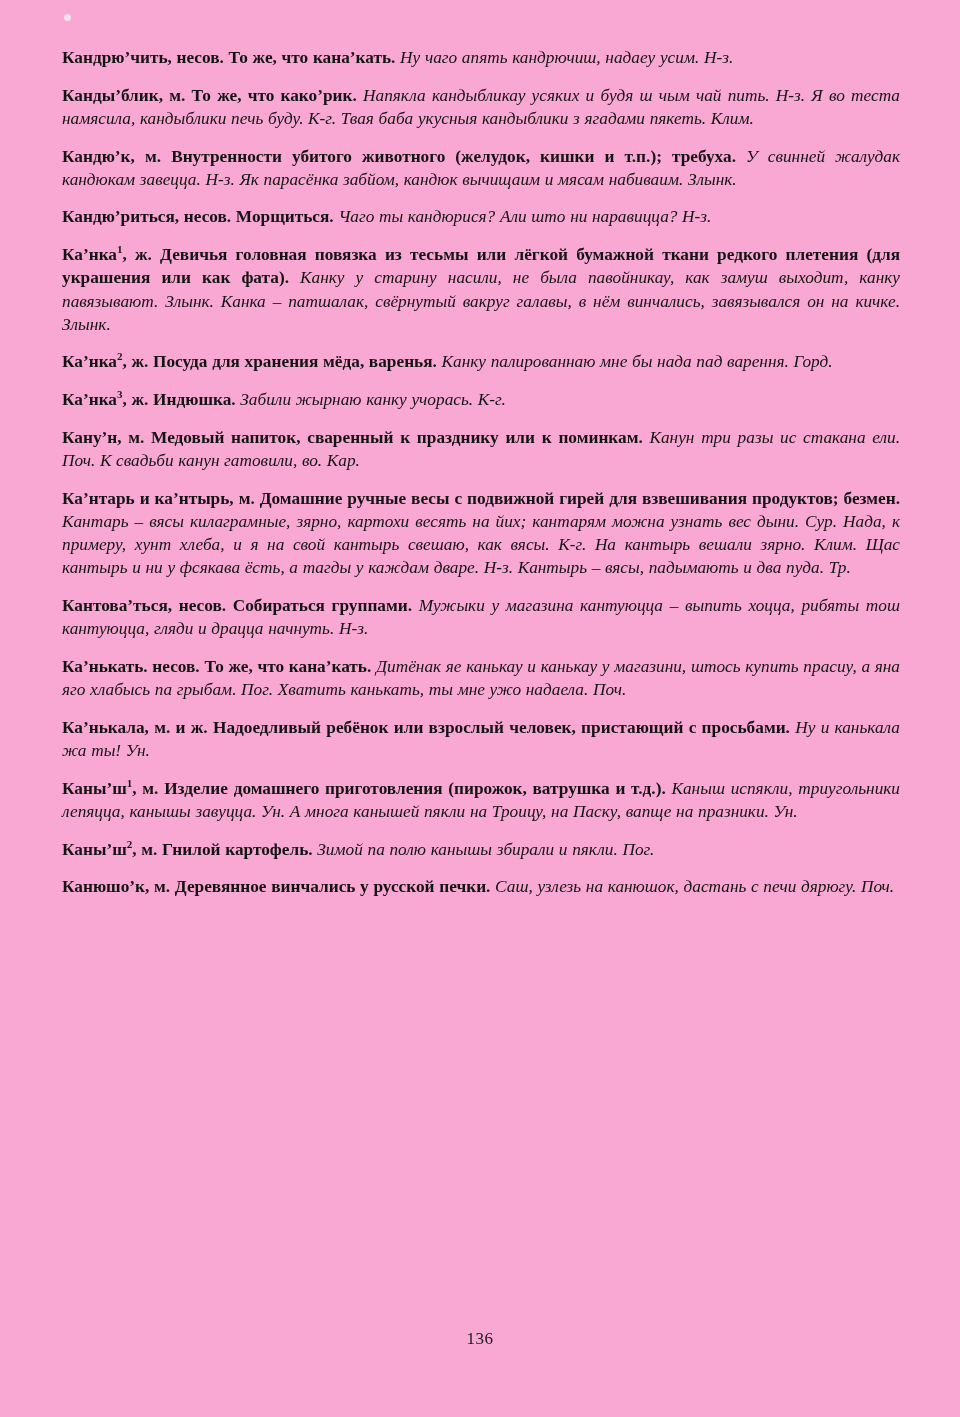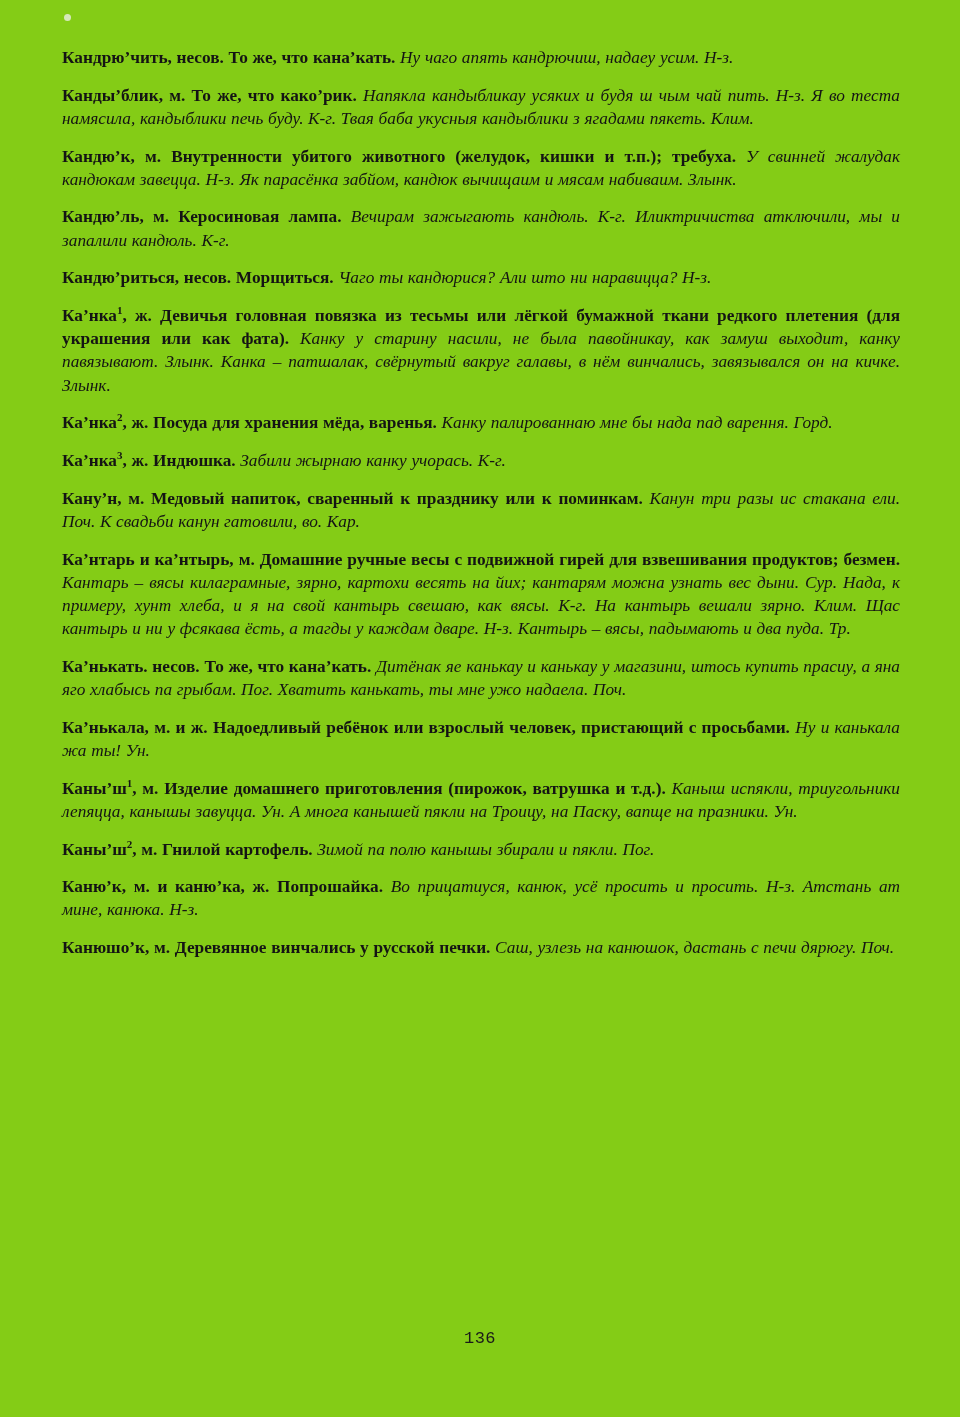--- a/index.html
+++ b/index.html
@@ -15,21 +15,21 @@
     color: #141414;
     overflow: hidden;
   }
 
   #page {
     position: absolute;
     left: 0;
     top: 0;
     width: 960px;
     height: 1417px;
-    background: #84cc16;
+    background: #f9a8d4;
   }
 
   #column {
     position: absolute;
     left: 62px;
     top: 46px;
     width: 838px;
   }
 
   .entry {
@@ -65,21 +65,21 @@
     font-weight: bold;
   }
 
   #page-number {
     position: absolute;
     top: 1329px;
     left: 0;
     width: 960px;
     text-align: center;
     font-size: 17px;
-    font-family: Liberation Mono, monospace;
+    font-family: Liberation Serif, serif;
     color: #1a1a1a;
     letter-spacing: 0.5px;
   }
 
   
   #scan-speck {
     position: absolute;
     left: 64px;
     top: 14px;
     width: 7px;
@@ -93,30 +93,29 @@
 <body>
 
 <div id="page">
 
   <div id="scan-speck"></div>
 
   <div id="column">
       <p class="entry"><span class="hw">Кандрюʼчить, несов. То же, что канаʼкать.</span> <span class="ex">Ну чаго апять кандрючиш, надаеу усим. Н-з.</span></p>
       <p class="entry"><span class="hw">Кандыʼблик, м. То же, что какоʼрик.</span> <span class="ex">Напякла кандыбликау усяких и будя ш чым чай пить. Н-з. Я во теста намясила, кандыблики печь буду. К-г. Твая баба укусныя кандыбли­ки з ягадами пякеть. Клим.</span></p>
       <p class="entry"><span class="hw">Кандюʼк, м. Внутренности убитого животного (желудок, кишки и т.п.); требуха.</span> <span class="ex">У свинней жалудак кандюкам завецца. Н-з. Як парасёнка забйом, кандюк вычищаим и мя­сам набиваим. Злынк.</span></p>
-      <p class="entry"><span class="hw">Кандюʼль, м. Керосиновая лампа.</span> <span class="ex">Вечирам зажыгають кандюль. К-г. Иликтричиства атключили, мы и запалили кандюль. К-г.</span></p>
       <p class="entry"><span class="hw">Кандюʼриться, несов. Морщиться.</span> <span class="ex">Чаго ты кандюрися? Али што ни наравицца? Н-з.</span></p>
       <p class="entry"><span class="hw">Каʼнка<sup>1</sup>, ж. Девичья головная повязка из тесьмы или лёгкой бумажной ткани редко­го плетения (для украшения или как фата).</span> <span class="ex">Канку у старину насили, не была павойни­кау, как замуш выходит, канку павязывают. Злынк. Канка – патшалак, свёрнутый вакруг галавы, в нём винчались, завязывался он на кичке. Злынк.</span></p>
       <p class="entry"><span class="hw">Каʼнка<sup>2</sup>, ж. Посуда для хранения мёда, варенья.</span> <span class="ex">Канку палированнаю мне бы нада пад варення. Горд.</span></p>
       <p class="entry"><span class="hw">Каʼнка<sup>3</sup>, ж. Индюшка.</span> <span class="ex">Забили жырнаю канку учорась. К-г.</span></p>
       <p class="entry"><span class="hw">Кануʼн, м. Медовый напиток, сваренный к празднику или к поминкам.</span> <span class="ex">Канун три разы ис стакана ели. Поч. К свадьби канун гатовили, во. Кар.</span></p>
       <p class="entry"><span class="hw">Каʼнтарь и каʼнтырь, м. Домашние ручные весы с подвижной гирей для взвешива­ния продуктов; безмен.</span> <span class="ex">Кантарь –  вясы килаграмные, зярно, картохи весять на йих; кантарям можна узнать вес дыни. Сур. Нада, к примеру, хунт хлеба, и я на свой кантырь свешаю, как вясы. К-г. На кантырь вешали зярно. Клим. Щас кантырь и ни у фсякава ёсть, а тагды у каждам дваре. Н-з. Кантырь – вясы, падымають и два пуда. Тр.</span></p>
+      <p class="entry"><span class="hw">Кантоваʼться, несов. Собираться группами.</span> <span class="ex">Мужыки у магазина кантуюцца – выпить хоцца, рибяты тош кантуюцца, гляди и драцца начнуть. Н-з.</span></p>
       <p class="entry"><span class="hw">Каʼнькать. несов. То же, что канаʼкать.</span> <span class="ex">Дитёнак яе канькау и канькау у магазини, штось ку­пить прасиу, а яна яго хлабысь па грыбам. Пог. Хватить канькать, ты мне ужо надаела. Поч.</span></p>
       <p class="entry"><span class="hw">Каʼнькала, м. и ж. Надоедливый ребёнок или взрослый человек, пристающий с просьбами.</span> <span class="ex">Ну и канькала жа ты! Ун.</span></p>
       <p class="entry"><span class="hw">Каныʼш<sup>1</sup>, м. Изделие домашнего приготовления (пирожок, ватрушка и т.д.).</span> <span class="ex">Каныш испякли, триугольники лепяцца, канышы завуцца. Ун. А многа канышей пякли на Троицу, на Паску, вапще на празники. Ун.</span></p>
       <p class="entry"><span class="hw">Каныʼш<sup>2</sup>, м. Гнилой картофель.</span> <span class="ex">Зимой па полю канышы збирали и пякли. Пог.</span></p>
-      <p class="entry"><span class="hw">Канюʼк, м. и канюʼка, ж. Попрошайка.</span> <span class="ex">Во прицатиуся, канюк, усё просить и просить. Н-з. Атстань ат мине, канюка. Н-з.</span></p>
       <p class="entry"><span class="hw">Канюшоʼк, м. Деревянное винчались у русской печки.</span> <span class="ex">Саш, узлезь на канюшок, дас­тань с печи дярюгу. Поч.</span></p>
     </div>
 
   <div id="page-number">136</div>
 
 </div>
 
 </body></html>

